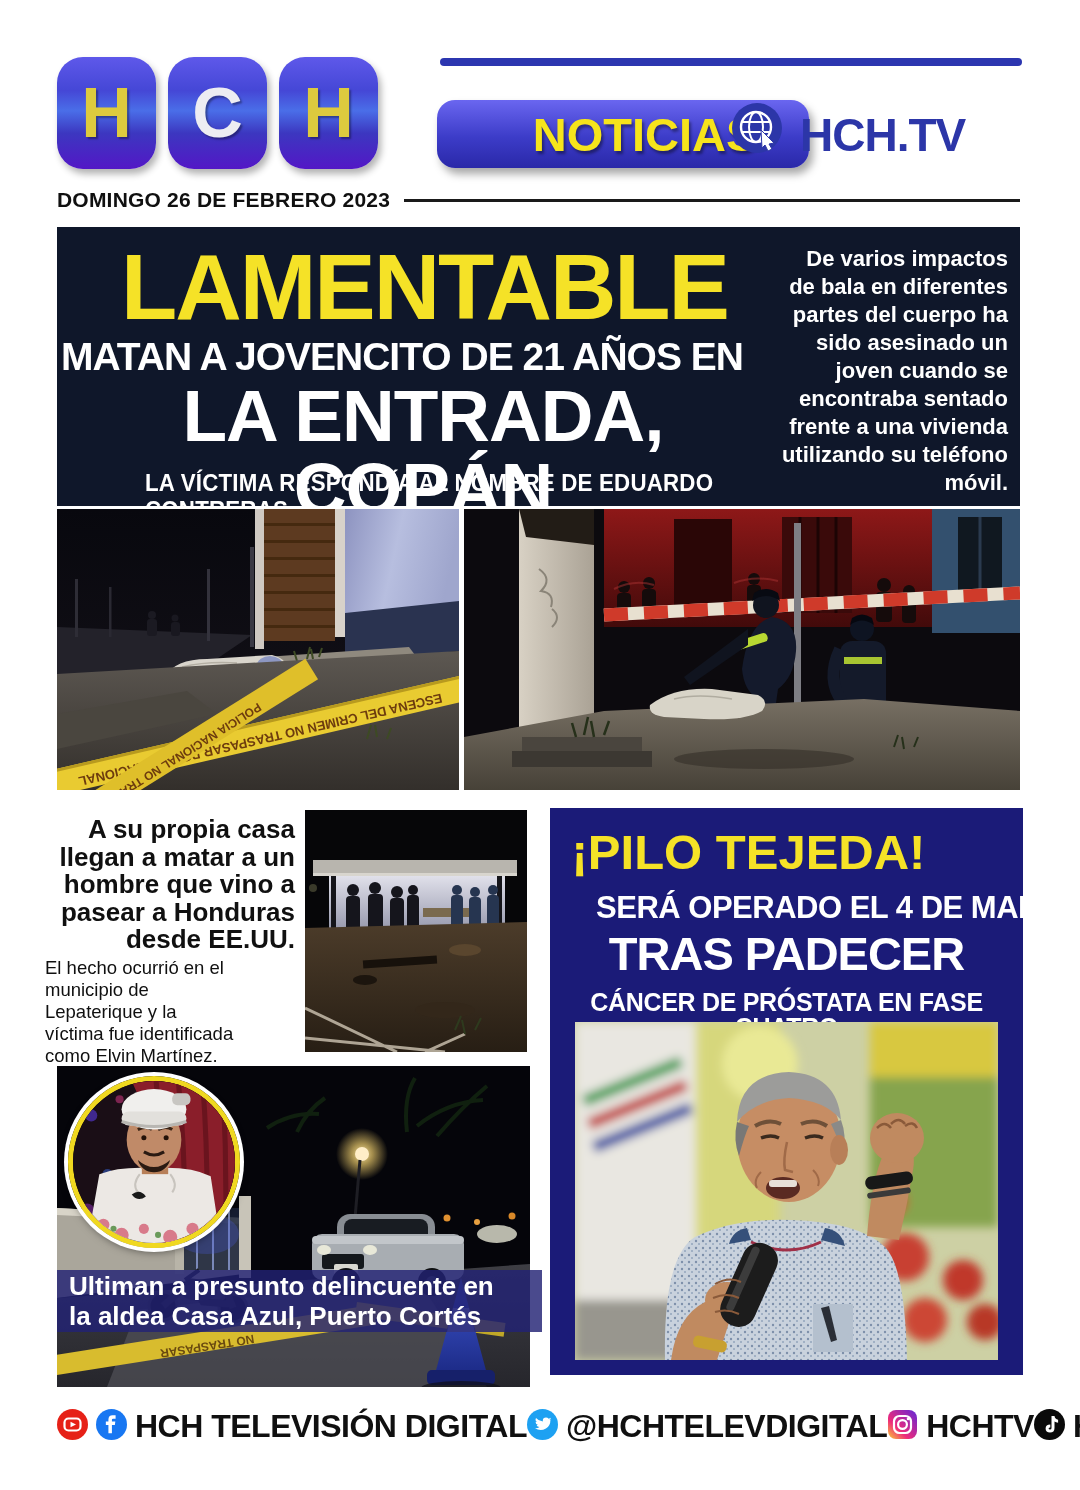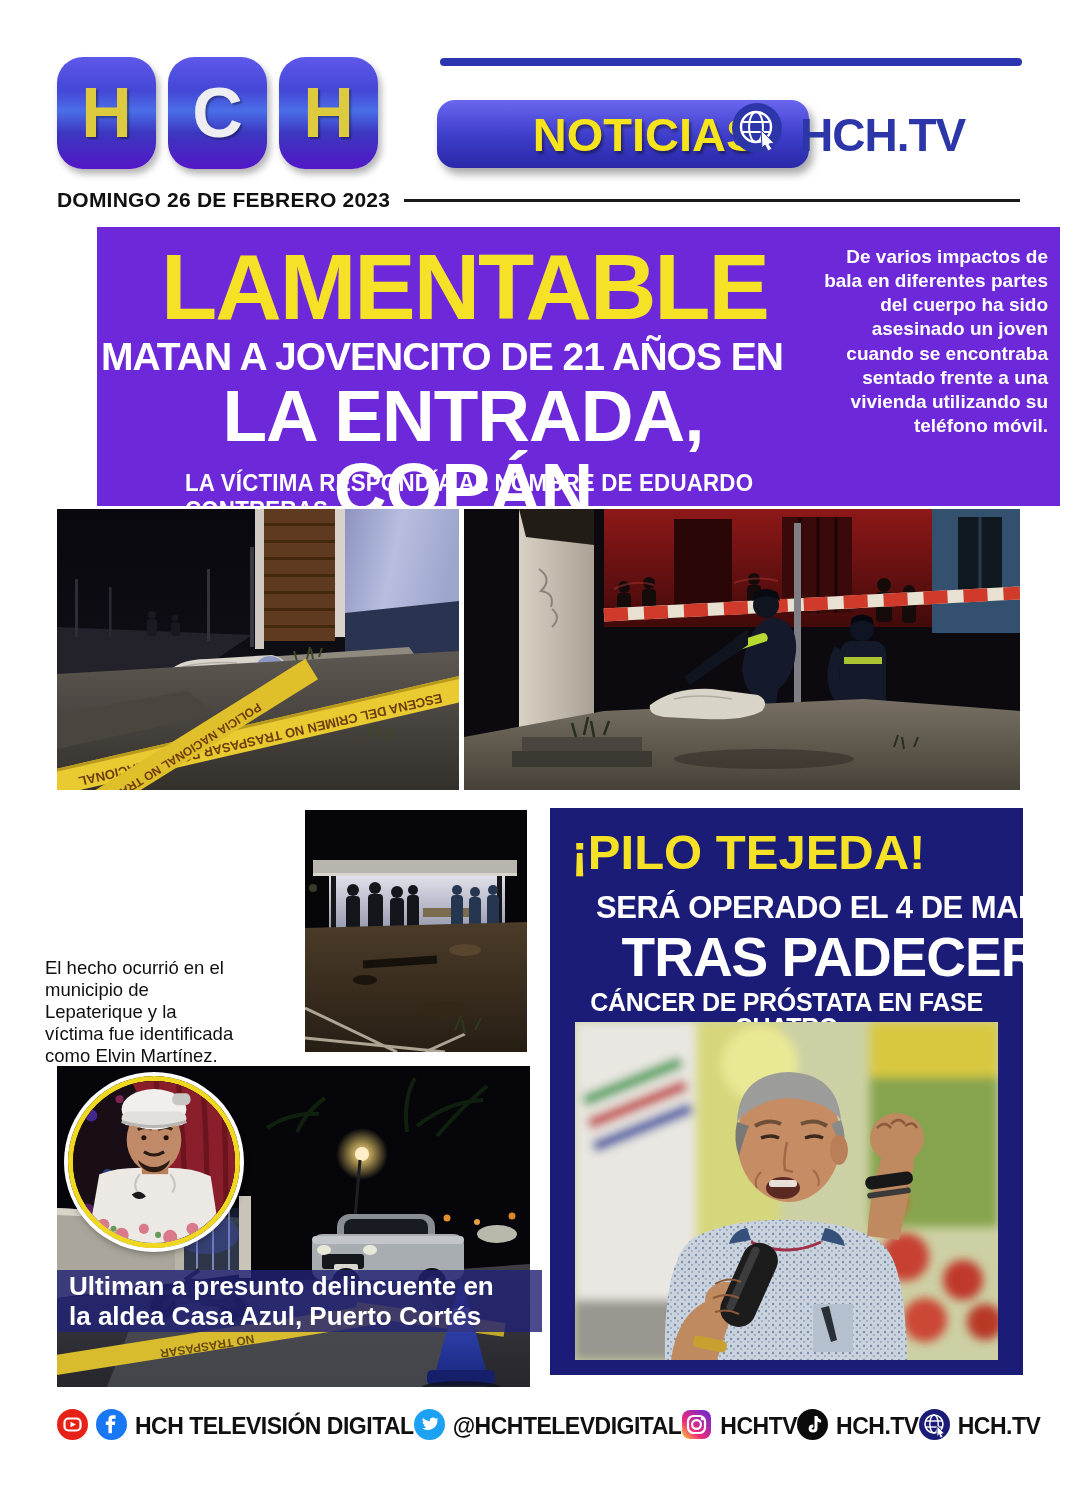--- a/index.html
+++ b/index.html
@@ -18,44 +18,44 @@
   .noticias-pill{display:flex;align-items:center;justify-content:center;border-radius:18px;
     background:linear-gradient(180deg,#6a66f0 0%,#3c3cc8 55%,#2a28a8 100%);
     box-shadow:4px 6px 8px rgba(0,0,0,.35);}
   .noticias-pill span{font-size:47px;font-weight:900;color:#f6e41c;letter-spacing:0;
     text-shadow:2px 3px 3px rgba(0,0,0,.4);}
   .hdr-site{font-size:46px;font-weight:900;color:#2c36a8;letter-spacing:-1px;}
   .date-row{display:flex;align-items:center;gap:14px;}
   .date-row span{font-size:21px;font-weight:800;color:#101010;letter-spacing:.2px;white-space:nowrap;}
   .date-line{flex:1;height:3px;background:#1a1a1a;}
   
-  .hero{background:#6d28d9;margin-left:40px;}
+  .hero{background:#0f172a;}
   .hero .kicker{font-size:92px;font-weight:900;color:#f5e227;letter-spacing:-2px;text-align:center;line-height:1;}
   .hero .h-top{font-size:39px;font-weight:900;color:#fff;letter-spacing:-1px;text-align:center;line-height:1;}
   .hero .h-main{font-size:73px;font-weight:900;color:#fff;letter-spacing:-1px;text-align:center;line-height:1;}
-  .hero .side{font-size:19px;font-weight:700;color:#fff;text-align:right;line-height:1.27;}
+  .hero .side{font-size:22px;font-weight:700;color:#fff;text-align:right;line-height:1.27;}
   .hero .sub{font-size:23px;font-weight:800;color:#fff;letter-spacing:.2px;transform:scaleX(.97);transform-origin:left;}
   
   .s2-head div{font-size:26px;font-weight:800;color:#101010;line-height:27.5px;text-align:right;white-space:nowrap;}
   .s2-detail div{font-size:18.5px;font-weight:400;color:#101010;line-height:22px;text-align:left;white-space:nowrap;}
   
   .panel{background:#1b1b78;}
   .panel .kicker{font-size:49px;font-weight:900;color:#f5e227;text-align:center;line-height:1;}
   .panel .l1{font-size:31px;font-weight:800;color:#fff;text-align:center;letter-spacing:-.5px;line-height:1;}
-  .panel .l2{font-size:55px;font-weight:900;color:#fff;text-align:center;letter-spacing:-1px;line-height:1;padding-left:44px;}
+  .panel .l2{font-size:47px;font-weight:900;color:#fff;text-align:center;letter-spacing:-1px;line-height:1;}
   .panel .l3{font-size:25px;font-weight:800;color:#fff;text-align:center;letter-spacing:-.3px;line-height:1;}
   
   .caption-band{background:rgba(34,34,116,.82);display:flex;flex-direction:column;justify-content:center;padding-left:12px;}
   .caption-band div{font-size:26px;font-weight:800;color:#fff;line-height:30px;}
   
   .inset{border-radius:50%;border:5px solid #f0d820;box-shadow:0 0 0 4px #ffffff,0 4px 8px rgba(0,0,0,.5);overflow:hidden;}
   
   .footer{display:flex;align-items:center;justify-content:space-between;}
   .f-item{display:flex;align-items:center;gap:8px;}
-  .f-item .lbl{font-size:23px;font-weight:800;color:#101010;letter-spacing:-.5px;white-space:nowrap;}
+  .f-item .lbl{font-size:32px;font-weight:800;color:#101010;letter-spacing:-.5px;white-space:nowrap;}
   svg text{font-family:"Liberation Sans",sans-serif;}
 </style>
 </head>
 <body>
 
 <div class="page">
 
   <div class="abs logo" style="left:57px;top:57px;">
     <div class="logo-sq">
         <span>H</span>
@@ -227,20 +227,27 @@
       <path d="M186,196 Q210,178 248,180 L294,186 Q306,192 298,202 Q280,212 240,210 L200,208 Q184,206 186,196 Z" fill="#d8d4c8"></path>
       <path d="M210,190 q24,-6 58,0" stroke="#b0aca0" stroke-width="1.5" fill="none"></path>
       <rect x="58" y="228" width="120" height="14" fill="#4a453e"></rect>
       <rect x="48" y="242" width="140" height="16" fill="#3c3832"></rect>
       <path d="M120,226 l4,-18 M130,228 l-3,-16 M140,226 l5,-14 M112,228 l-4,-14" stroke="#26301a" stroke-width="2.5" fill="none"></path>
       <path d="M430,238 l4,-12 M440,240 l-2,-12 M450,238 l4,-10" stroke="#26301a" stroke-width="2" fill="none"></path>
       <ellipse cx="300" cy="250" rx="90" ry="10" fill="#332f28" opacity=".6"></ellipse>
     </svg>
   </div>
 
+  <div class="abs s2-head" style="left:45px;top:816px;width:250px;">
+    <div>A su propia casa</div>
+    <div>llegan a matar a un</div>
+    <div>hombre que vino a</div>
+    <div>pasear a Honduras</div>
+    <div>desde EE.UU.</div>
+  </div>
   <div class="abs s2-detail" style="left:45px;top:957px;width:250px;">
     <div>El hecho ocurrió en el</div>
     <div>municipio de</div>
     <div>Lepaterique y  la</div>
     <div>víctima fue identificada</div>
     <div>como Elvin Martínez.</div>
   </div>
 
   <div class="abs" style="left:305px;top:810px;width:222px;height:242px;">
     <svg width="222" height="242" viewBox="0 0 222 242">

